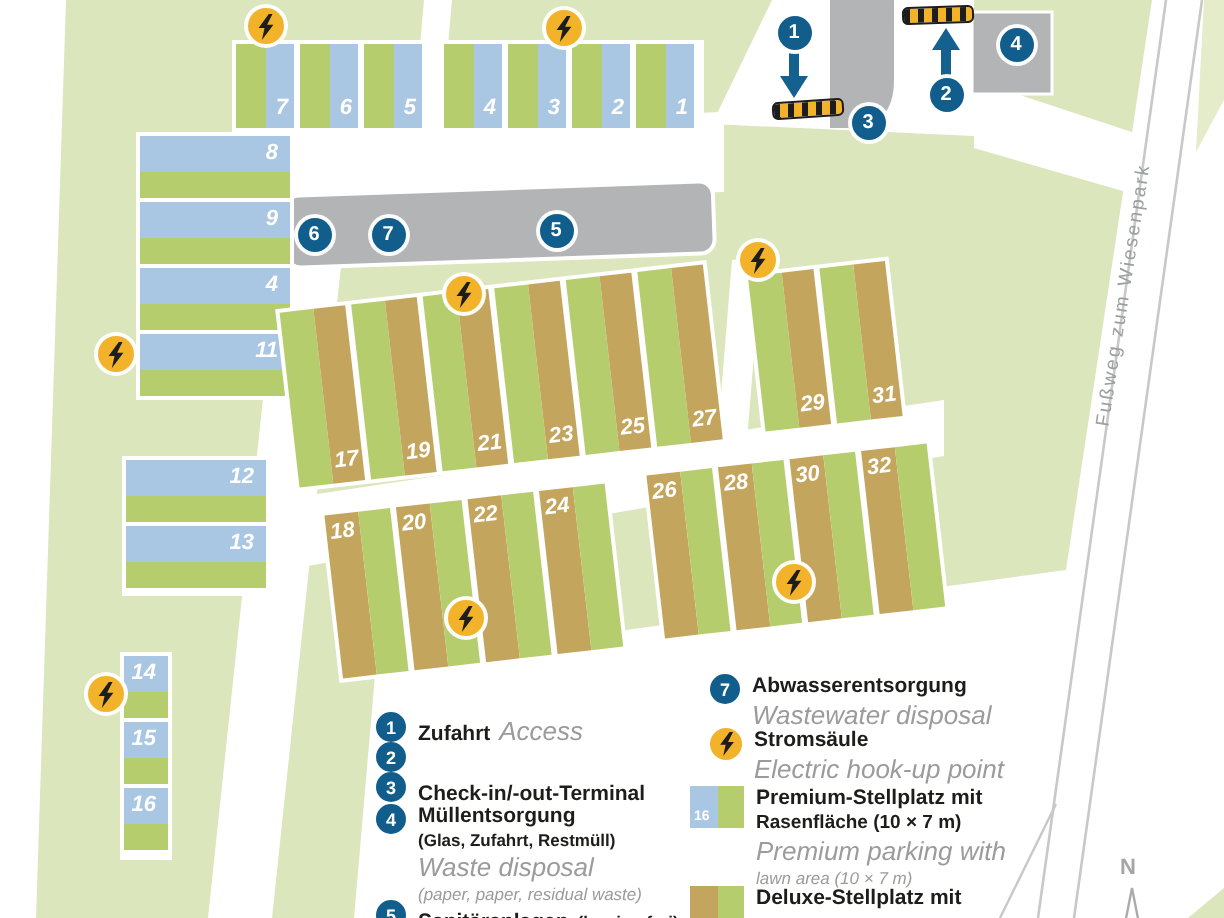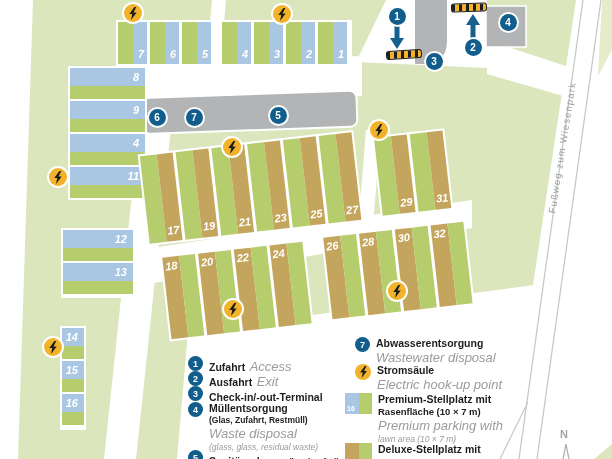--- a/index.html
+++ b/index.html
@@ -388,33 +388,32 @@
 
   <div class="path-label">Fußweg zum Wiesenpark</div>
   <div class="compass-n">N</div>
 
   <div class="lrow" style="left:188px;top:356px">
     <span class="lmk">1</span>
     <span class="ltxt inline"><span class="de">Zufahrt</span> <span class="en">Access</span></span>
   </div>
   <div class="lrow" style="left:188px;top:371px">
     <span class="lmk">2</span>
-    <span class="ltxt inline"><span class="de">Ausfahrt</span> <span class="en">Exit</span></span>
   </div>
   <div class="lrow" style="left:188px;top:386px">
     <span class="lmk">3</span>
     <span class="ltxt"><span class="de">Check-in/-out-Terminal</span></span>
   </div>
   <div class="lrow" style="left:188px;top:402px">
     <span class="lmk">4</span>
     <span class="ltxt">
       <div class="de">Müllentsorgung</div>
       <div class="de-sm">(Glas, Zufahrt, Restmüll)</div>
       <div class="en">Waste disposal</div>
-      <div class="en-sm">(glass, glass, residual waste)</div>
+      <div class="en-sm">(paper, paper, residual waste)</div>
     </span>
   </div>
   <div class="lrow" style="left:188px;top:450px">
     <span class="lmk">5</span>
     <span class="ltxt inline"><span class="de">Sanitäranlagen</span> <span class="de-sm">(barrierefrei)</span></span>
   </div>
 
   <div class="lrow" style="left:355px;top:337px">
     <span class="lmk">7</span>
     <span class="ltxt">

